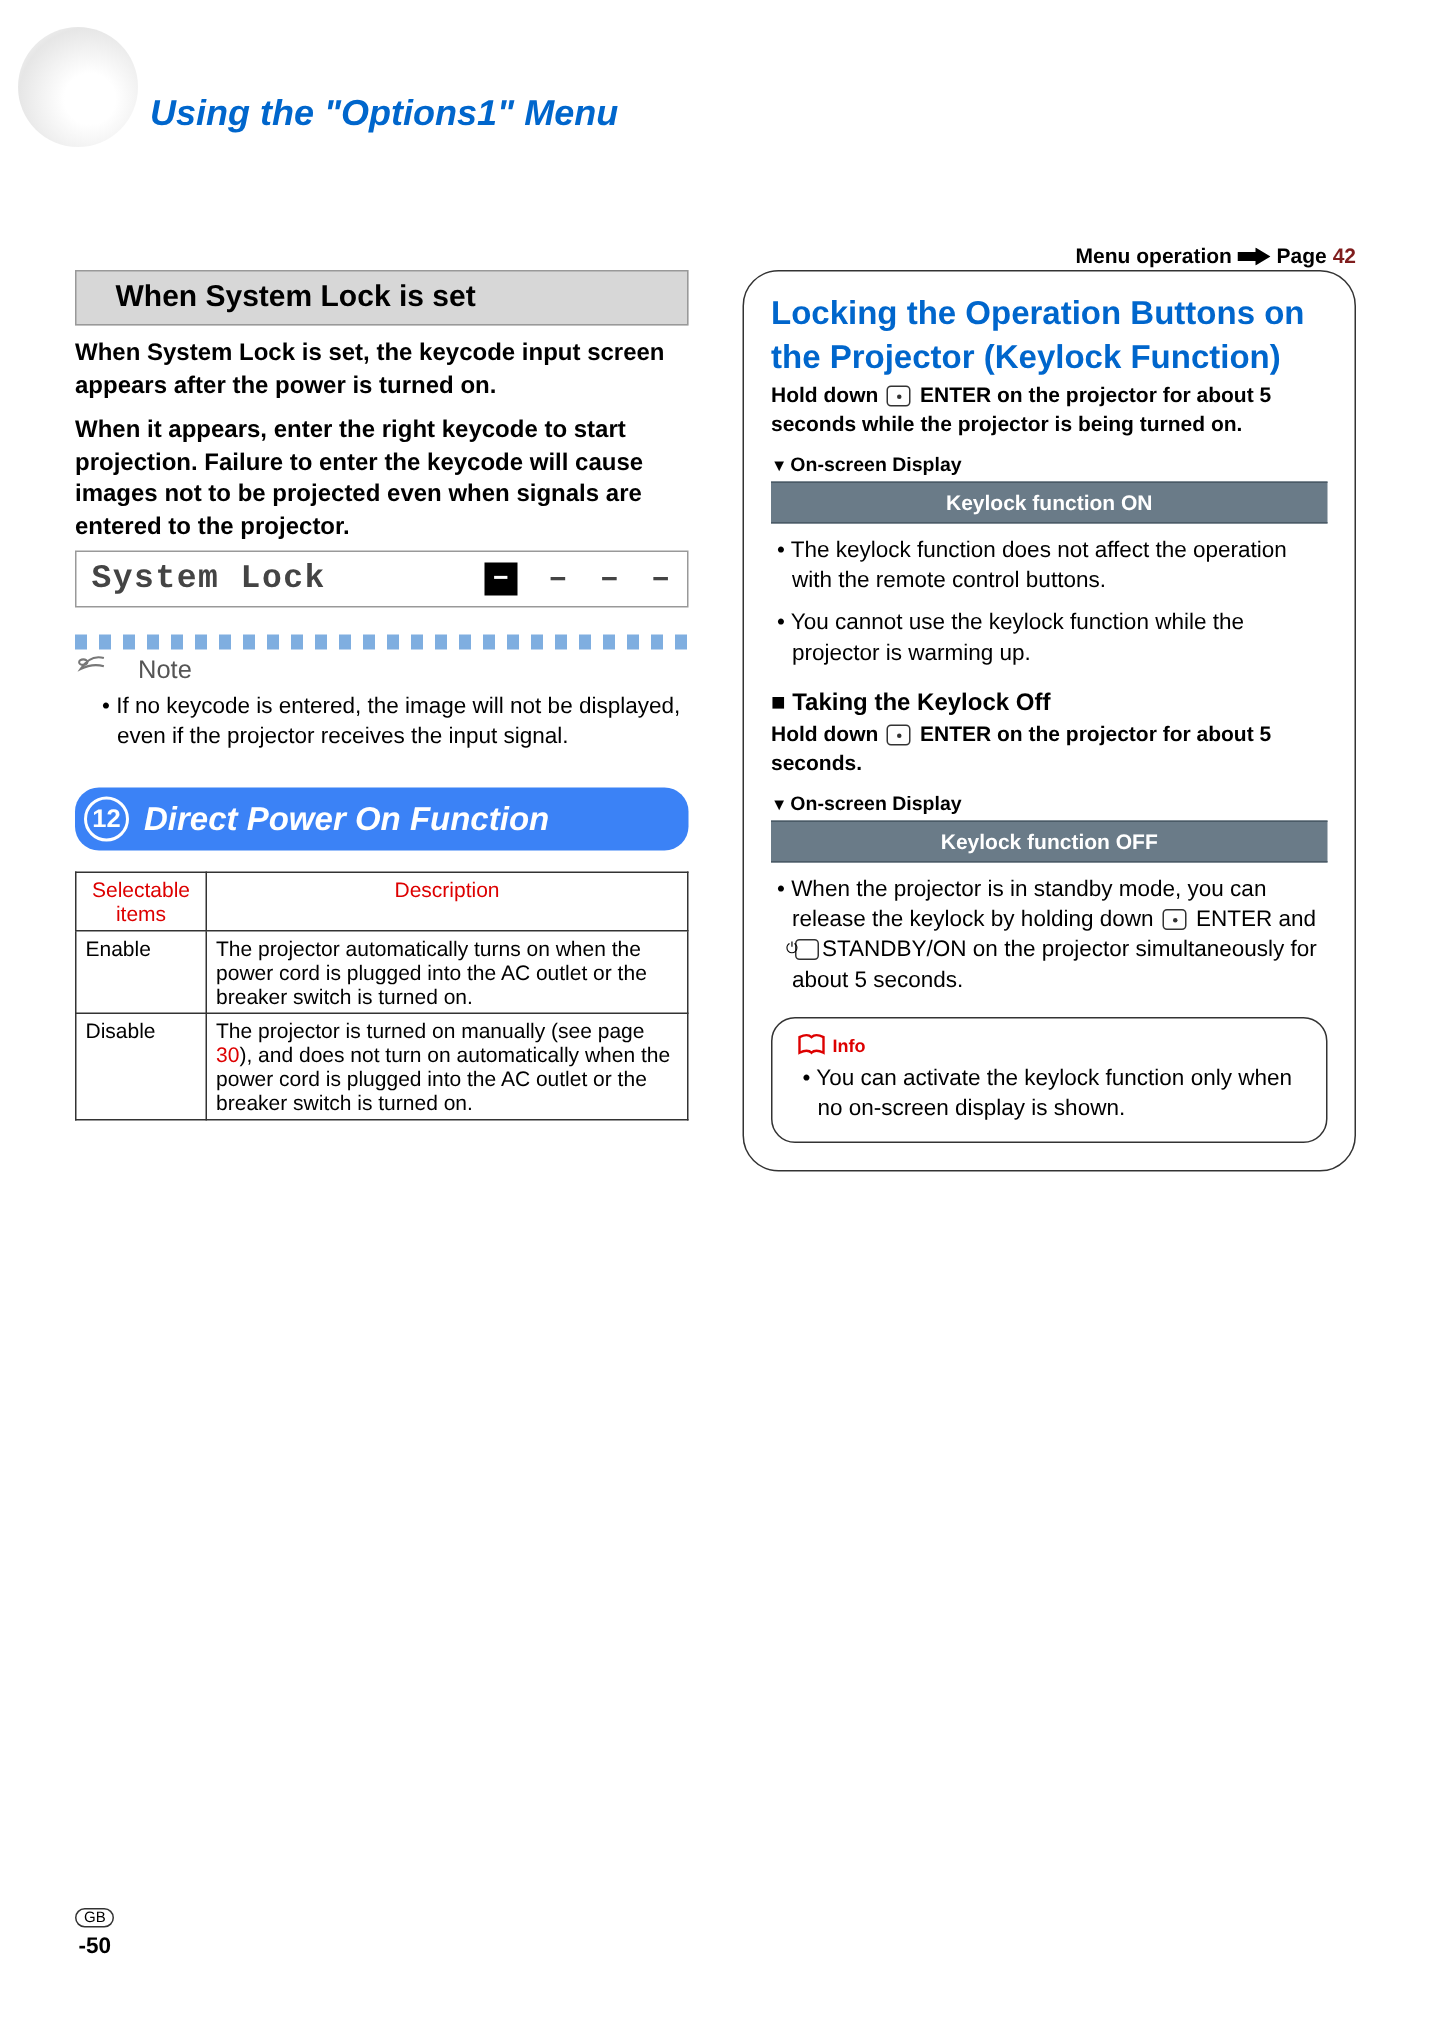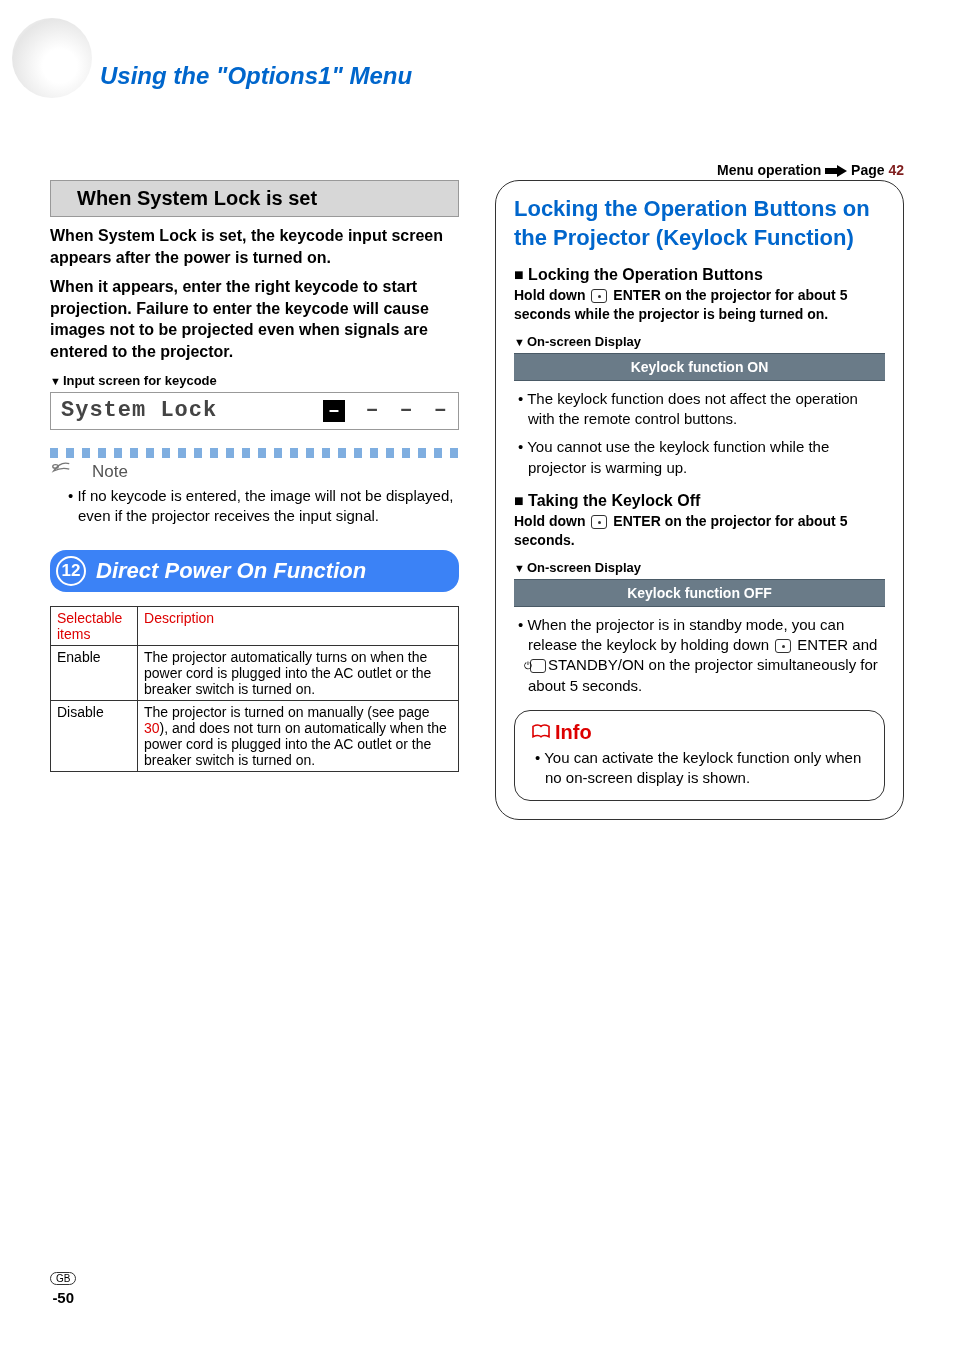--- a/index.html
+++ b/index.html
@@ -144,21 +144,21 @@
     border-collapse: collapse;
     margin-top: 14px;
     font-size: 14px;
   }
   table.opts th, table.opts td {
     border: 1px solid #333;
     padding: 3px 6px;
     vertical-align: top;
     text-align: left;
   }
-  table.opts th { color: #d00; font-weight: normal; text-align: left; }
+  table.opts th { color: #d00; font-weight: normal; text-align: center; }
   table.opts td .pg { color: #d00; }
   
   .right-top-box {
     border: 1px solid #333;
     border-radius: 24px;
     padding: 14px 18px 18px;
   }
   .blue-heading {
     color: #0066cc;
     font-size: 22px;
@@ -231,21 +231,21 @@
   }
   .bul::before { content: "• "; }
   .info-box {
     border: 1px solid #333;
     border-radius: 16px;
     margin-top: 14px;
     padding: 10px 16px 12px;
   }
   .info-head {
     display: flex; align-items: center; gap: 4px;
-    color: #d00; font-weight: bold; font-size: 20px; text-align: right;
+    color: #d00; font-weight: bold; font-size: 12px; text-align: right;
   }
   .footer {
     position: absolute;
     bottom: 40px;
     left: 50px;
     font-size: 15px;
     font-weight: bold;
     display: flex;
     align-items: center;
     gap: 4px;
@@ -273,21 +273,20 @@
   <span>Page</span>
   <span class="pg">42</span>
 </div>
 
 <div class="columns">
 
   <div class="col">
     <div class="grey-bar">When System Lock is set</div>
     <div class="body-bold">When System Lock is set, the keycode input screen appears after the power is turned on.</div>
     <div class="body-bold">When it appears, enter the right keycode to start projection. Failure to enter the keycode will cause images not to be projected even when signals are entered to the projector.</div>
-    <div class="small-bold-label down-tri">Input screen for keycode</div>
     <div class="syslock-box">
       <span>System Lock</span>
       <span class="dashes">
         <span class="cursor">–</span>
         <span>–</span>
         <span>–</span>
         <span>–</span>
       </span>
     </div>
 
@@ -324,21 +323,20 @@
         </td>
       </tr>
     </tbody>
       </table>
   </div>
 
   <div class="col">
     <div class="right-top-box">
       <div class="blue-heading">Locking the Operation Buttons on the Projector (Keylock Function)</div>
 
-      <div class="square-bullet">Locking the Operation Buttons</div>
       <div class="hold-text">
         <span>Hold down </span><span class="enter-icon"></span><span> ENTER on the projector for about 5 seconds while the projector is being turned on.</span>
       </div>
       <div class="osd-label down-tri">On-screen Display</div>
       <div class="keylock-bar">Keylock function ON</div>
       <div class="bul">The keylock function does not affect the operation with the remote control buttons.</div>
       <div class="bul">You cannot use the keylock function while the projector is warming up.</div>
 
       <div class="square-bullet">Taking the Keylock Off</div>
       <div class="hold-text">

